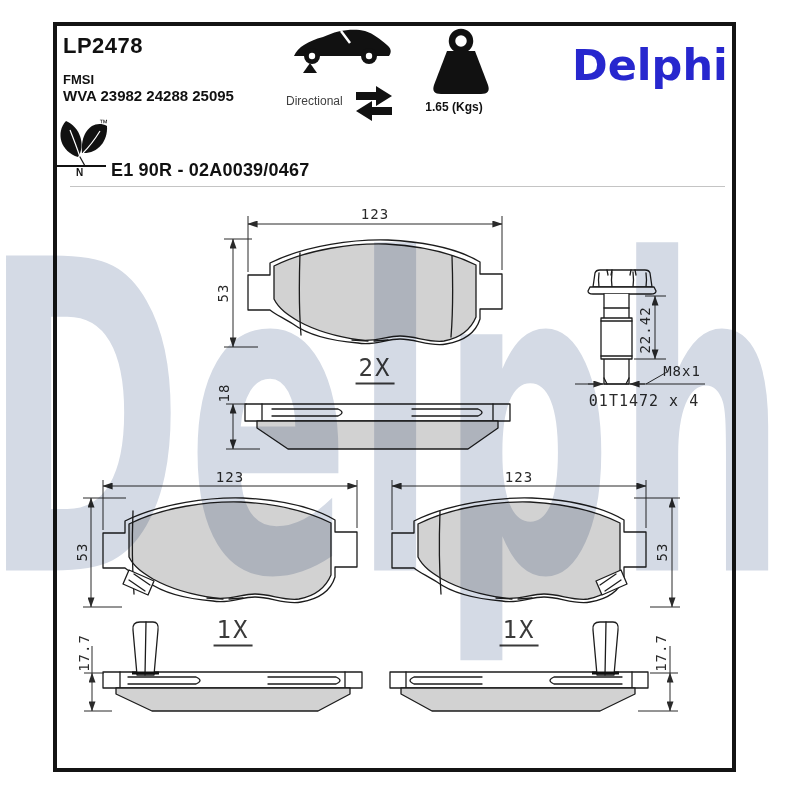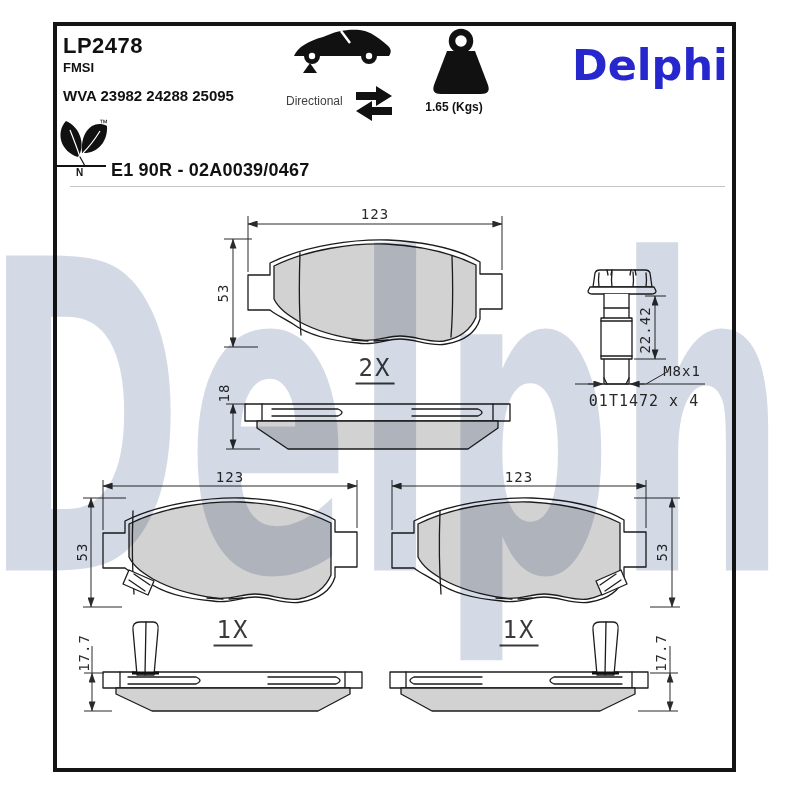--- a/index.html
+++ b/index.html
@@ -8,21 +8,21 @@
   .frame{position:absolute;left:53px;top:22px;width:683px;height:750px;
          border:4px solid #141414;box-sizing:border-box;}
   .sep{position:absolute;left:70px;top:186px;width:655px;height:1px;background:#c4c4c4;}
   svg.linework{position:absolute;left:0;top:0;}
   .ln{stroke:#1c1c1c;stroke-width:1.3;fill:none;stroke-linejoin:round;stroke-linecap:round;}
   .w{fill:#ffffff;}
   .g{fill:#d2d2d2;}
   .dml{stroke:#2a2a2a;stroke-width:1;fill:none;}
   .txt{position:absolute;white-space:nowrap;}
   .pn{left:63px;top:33px;font-size:22px;font-weight:bold;letter-spacing:.5px;}
-  .fmsi{left:63px;top:60px;font-size:13px;font-weight:bold;}
+  .fmsi{left:63px;top:72px;font-size:13px;font-weight:bold;}
   .wva{left:63px;top:87px;font-size:15px;font-weight:bold;text-align:right;}
   .directional{left:286px;top:94px;font-size:12px;color:#404040;}
   .weight{left:412px;top:100px;width:84px;text-align:center;font-size:12px;font-weight:bold;}
   .delphi{left:572px;top:40px;font-size:43px;font-weight:bold;color:#2727CE;
           font-family:"DejaVu Sans",sans-serif;letter-spacing:0;}
   .ecotm{left:99px;top:118px;font-size:9px;}
   .econ{left:76px;top:167px;font-size:10px;font-weight:bold;}
   .homolog{left:111px;top:160px;font-size:18px;font-weight:bold;letter-spacing:.2px;}
   .dim{position:absolute;font-family:"DejaVu Sans Mono",monospace;font-size:14px;color:#2a2a2a;
        transform:translate(-50%,-50%);white-space:nowrap;letter-spacing:1px;}

